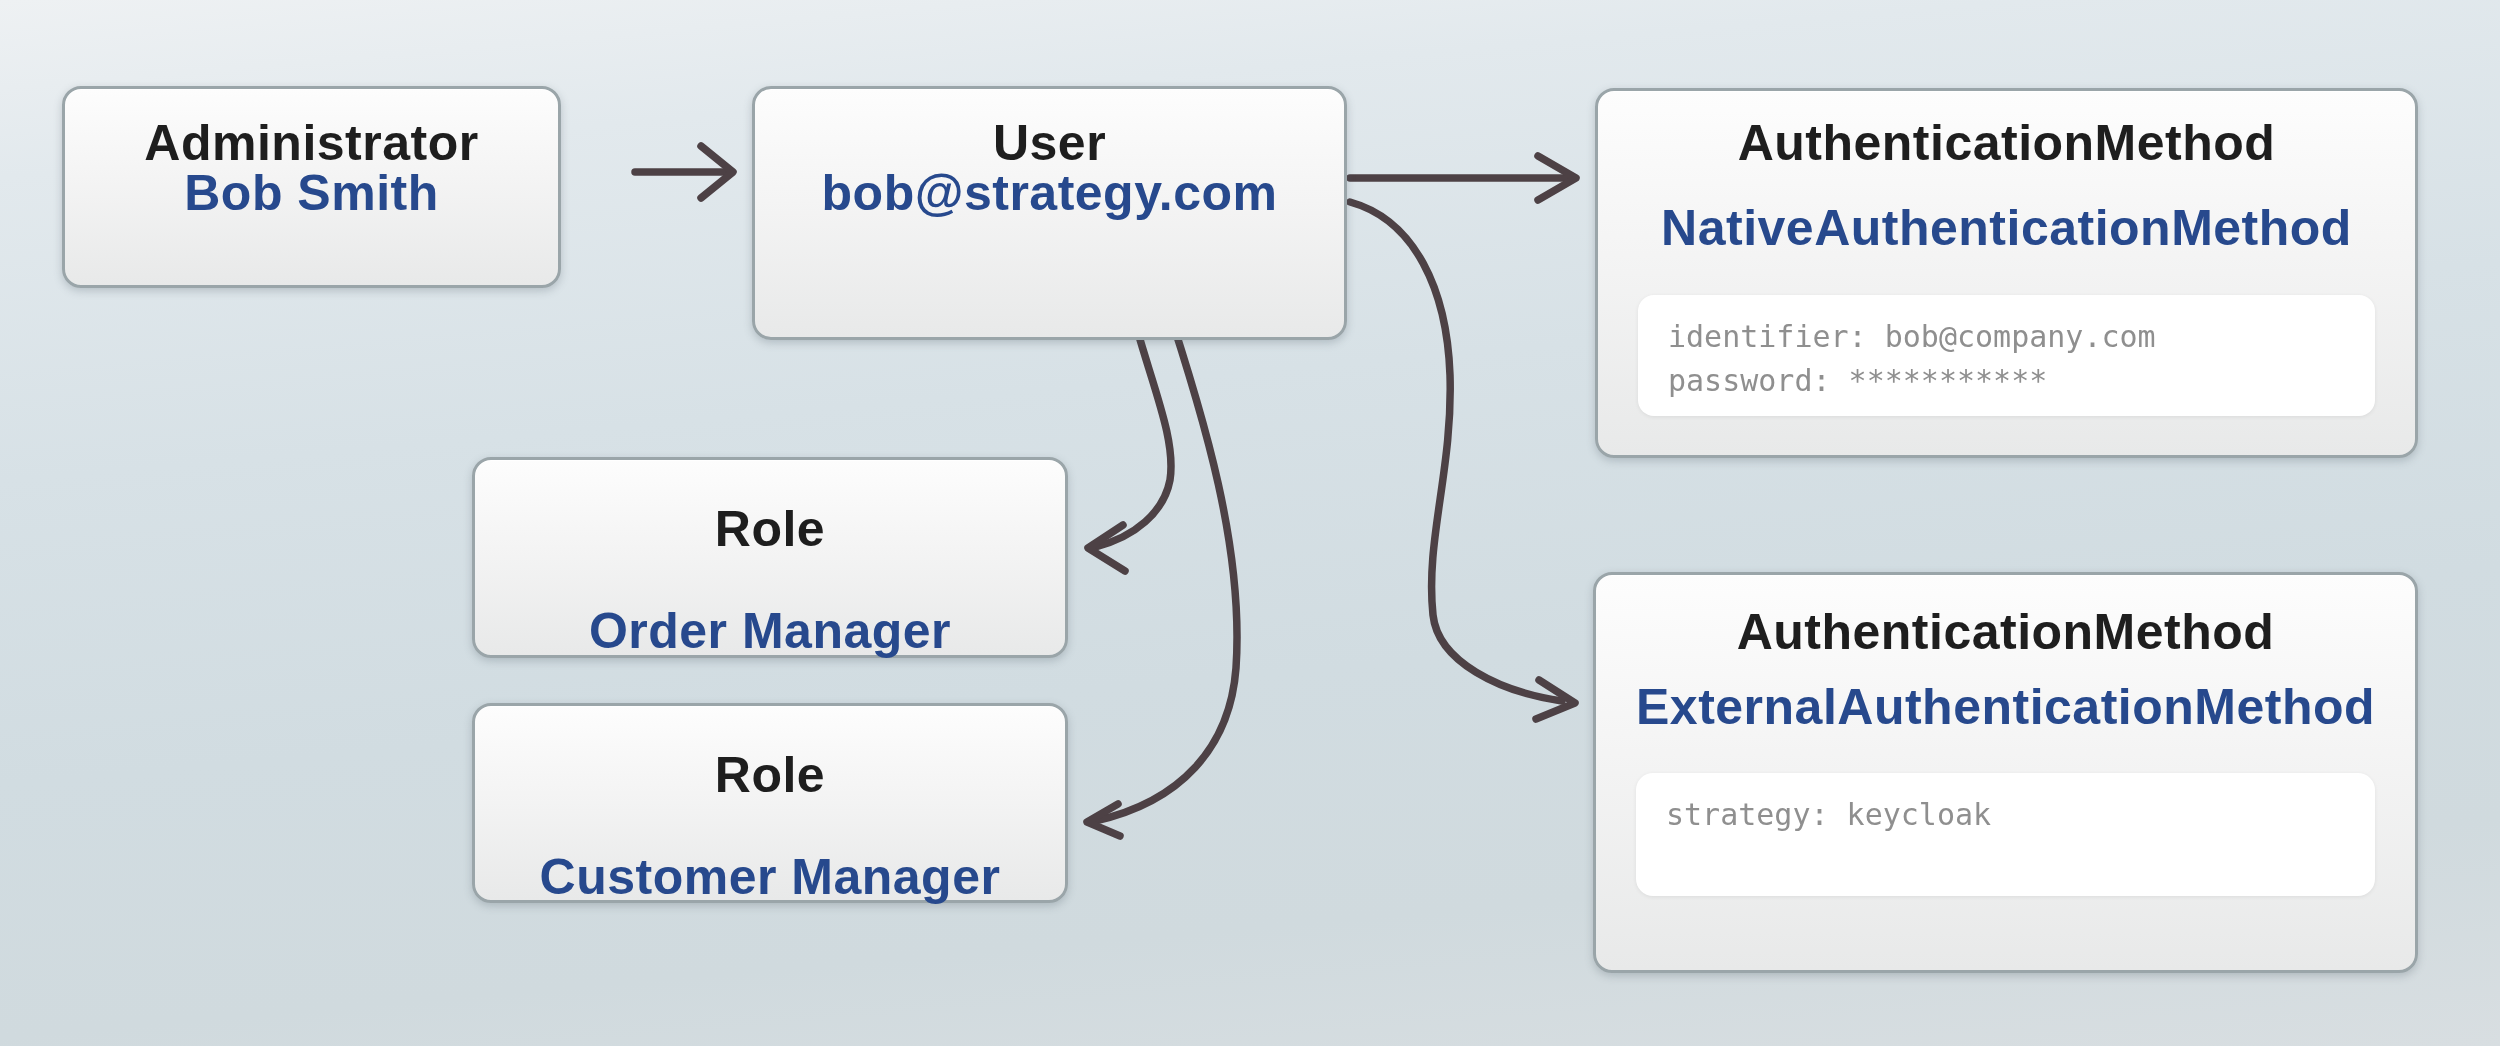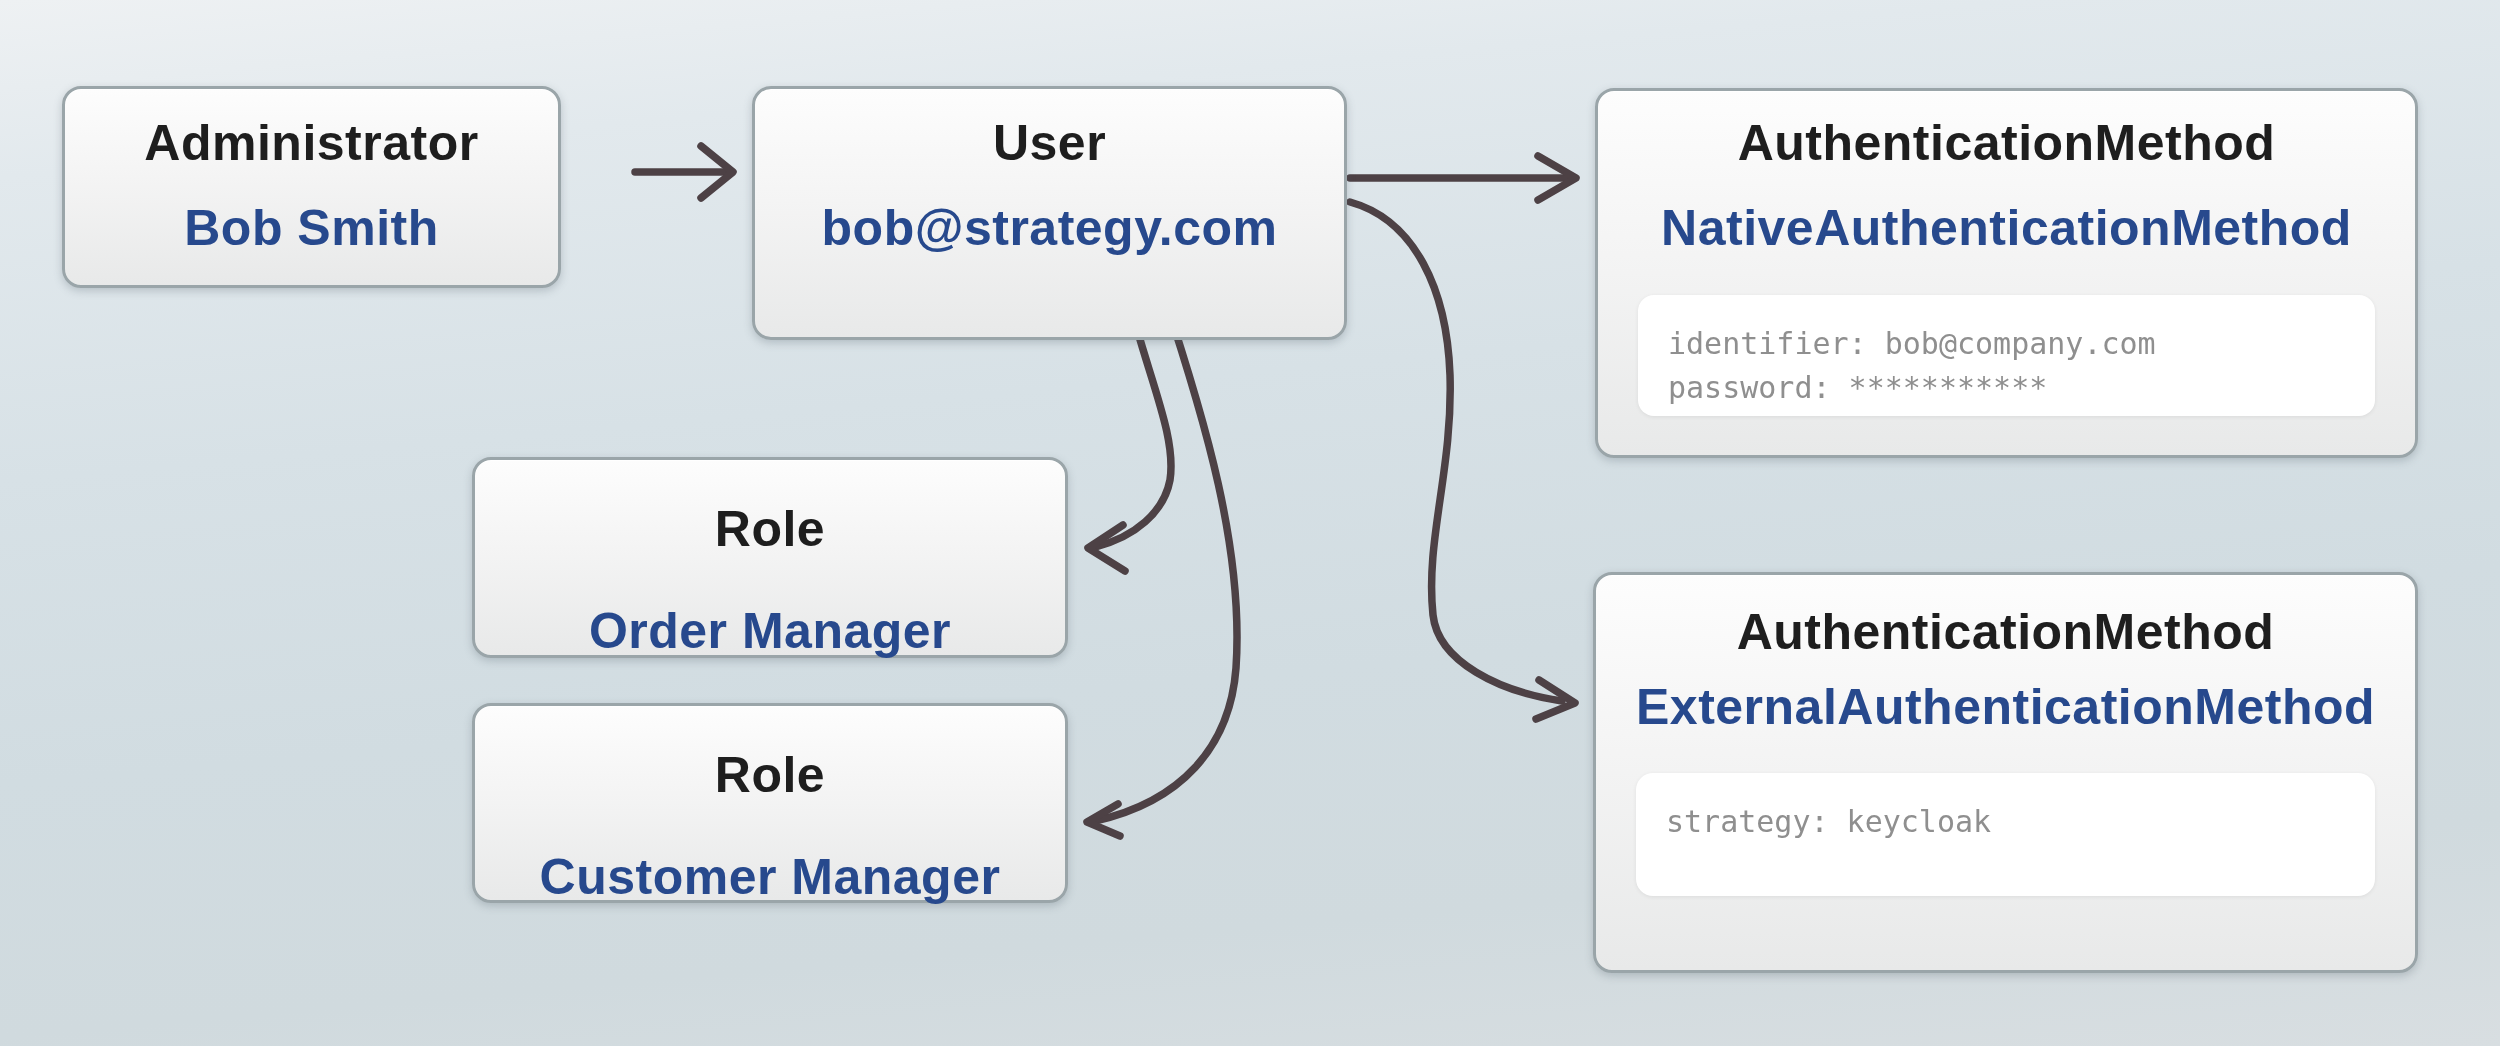--- a/index.html
+++ b/index.html
@@ -22,40 +22,40 @@
   .etype{
     font-size:50px;line-height:50px;font-weight:bold;color:#1e1e1e;
     letter-spacing:.5px;white-space:nowrap;
   }
   .ename{
     font-size:50px;line-height:50px;font-weight:bold;color:#27498d;
     letter-spacing:.5px;white-space:nowrap;
   }
   
   .card-admin .etype,.card-user .etype{margin-top:29px;}
-  .card-admin .ename,.card-user .ename{margin-top:35px;}
+  .card-admin .ename,.card-user .ename{}
   .card-role .etype{margin-top:44px;}
   .card-role .ename{margin-top:52px;}
   .card-native .etype{margin-top:27px;}
   .card-native .ename{margin-top:35px;}
   .card-external .etype{margin-top:32px;}
   .card-external .ename{margin-top:25px;}
 
   #admin-card   {left:62px;  top:86px;  width:499px; height:202px;}
   #user-card    {left:752px; top:86px;  width:595px; height:254px;}
   #native-card  {left:1595px;top:88px;  width:823px; height:370px;}
   #role-order-card   {left:472px;top:457px;width:596px;height:201px;}
   #role-customer-card{left:472px;top:703px;width:596px;height:200px;}
   #external-card{left:1593px;top:572px;width:825px;height:401px;}
 
   .codebox{
     position:absolute;left:40px;right:40px;
     background:#ffffff;border-radius:16px;
     box-shadow:0 1px 4px rgba(0,0,0,.07);
-    padding:27px 30px;box-sizing:border-box;
+    padding:20px 30px;box-sizing:border-box;
   }
   .card-native .codebox{top:204px;height:121px;}
   .card-external .codebox{top:198px;height:123px;border-radius:17px;}
   .codeline{
     font-family:"DejaVu Sans Mono",monospace;
     font-size:30px;line-height:44px;color:#8f8f8f;
     white-space:nowrap;overflow:hidden;
   }
   svg.arrows{position:absolute;left:0;top:0;pointer-events:none;}
   .arrow{stroke:#4d4145;stroke-width:7.5;fill:none;stroke-linecap:round;stroke-linejoin:round;}

